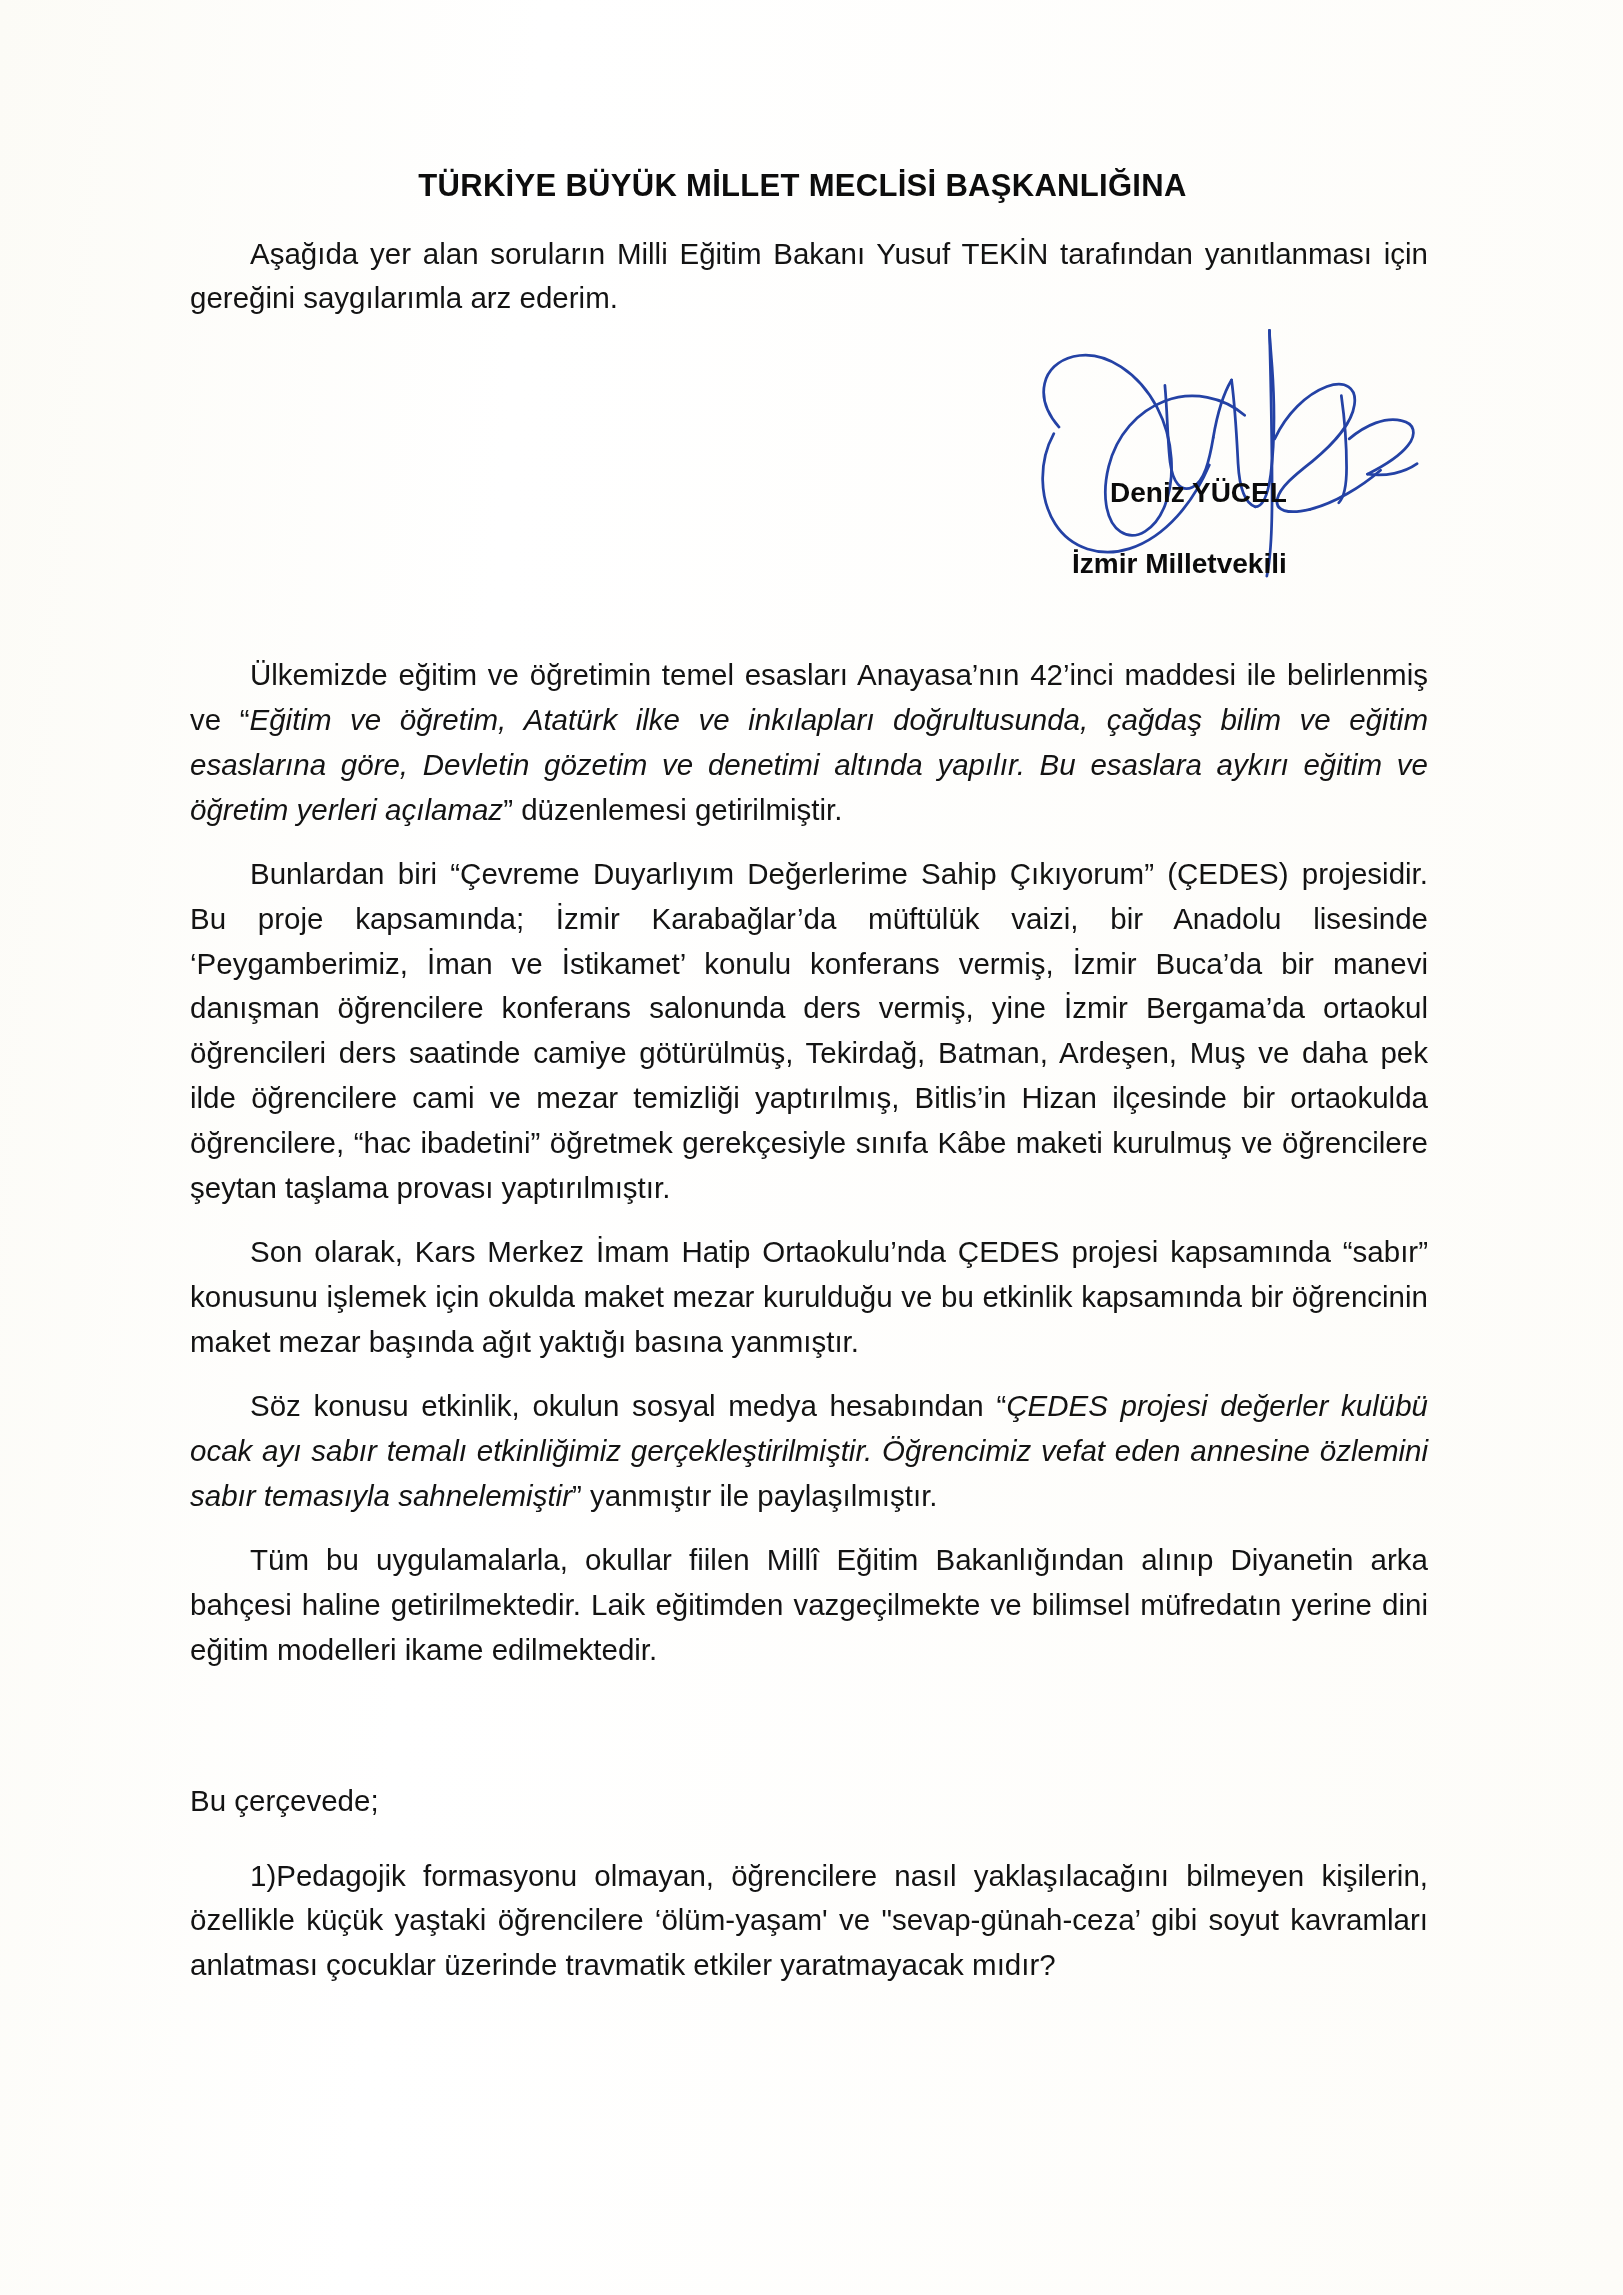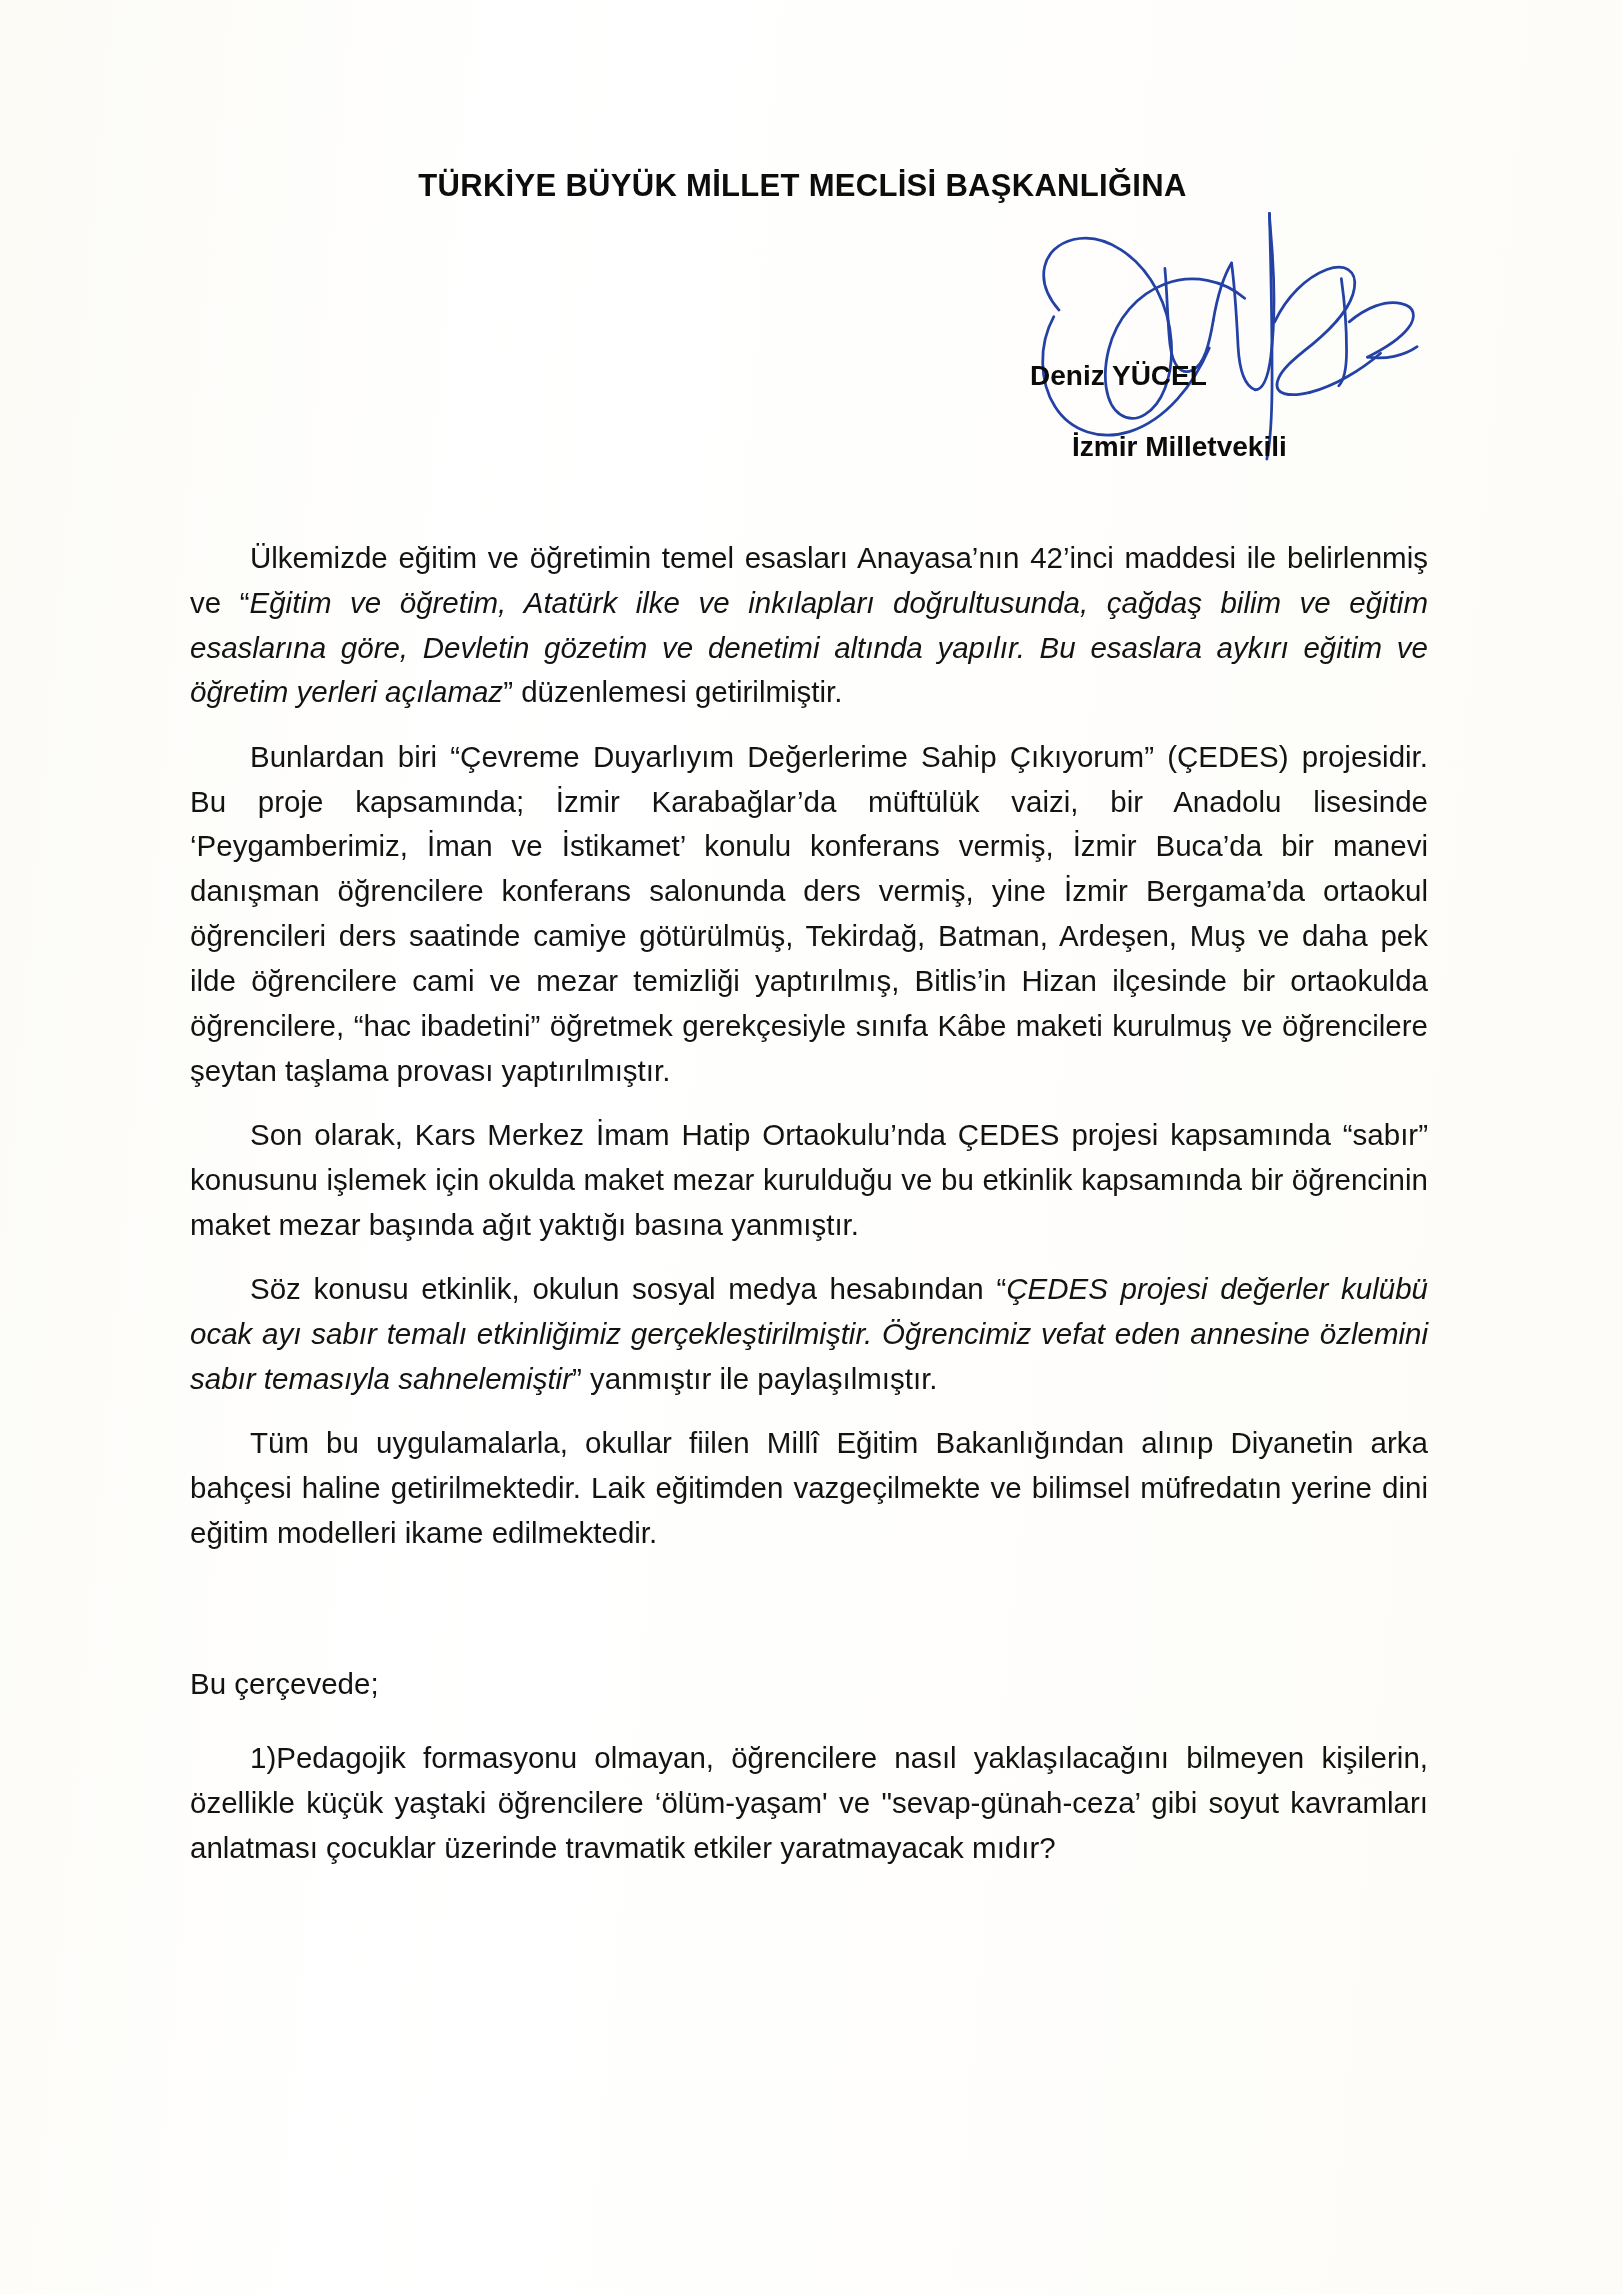--- a/index.html
+++ b/index.html
@@ -85,21 +85,21 @@
     pointer-events: none;
   }
   .sig-name,
   .sig-role {
     position: absolute;
     font-weight: bold;
     font-size: 28px;
     color: #0b0b0b;
     white-space: nowrap;
   }
-  .sig-name { left: 840px; top: 152px; }
+  .sig-name { left: 920px; top: 152px; }
   .sig-role { left: 882px; top: 223px; }
 
   .body-section {
     margin-top: 27px;
   }
   .body-section .para + .para {
     margin-top: 19.6px;
   }
 
   .closing {
@@ -114,20 +114,21 @@
   }
 </style>
 </head>
 <body>
 
 <div class="page">
   <div class="sheet">
 
     <h1 class="doc-title">TÜRKİYE BÜYÜK MİLLET MECLİSİ BAŞKANLIĞINA</h1>
 
+    <p class="para intro"><span class="indent"></span><span>Aşağıda yer alan soruların Milli Eğitim Bakanı Yusuf TEKİN tarafından yanıtlanması için gereğini saygılarımla arz ederim.</span></p>
 
     <div class="signature-block">
       <svg class="sig-svg" viewBox="0 0 720 430" aria-hidden="true">
         <g fill="none" stroke="#2442a5" stroke-width="4.2" stroke-linecap="round" stroke-linejoin="round">
           <path d="M168 196 C128 150 142 100 190 88 C240 76 292 116 318 166 C344 216 346 274 330 316 C316 352 286 372 262 356 C238 340 234 296 244 256 C256 208 288 172 330 156 C372 140 420 150 452 178"></path>
           <path d="M160 206 C136 250 138 306 162 344 C186 382 232 396 276 382 C332 364 374 310 398 254"></path>
           <path d="M330 132 C334 176 334 218 338 250 C342 280 354 296 372 288 C390 280 398 248 404 212"></path>
           <path d="M404 212 C410 176 420 144 432 124"></path>
           <path d="M432 124 C438 170 440 214 442 252 C444 288 452 312 468 318"></path>
           <path d="M468 318 C480 318 488 298 492 268 C498 220 498 160 494 104 C492 76 490 58 490 48"></path>

